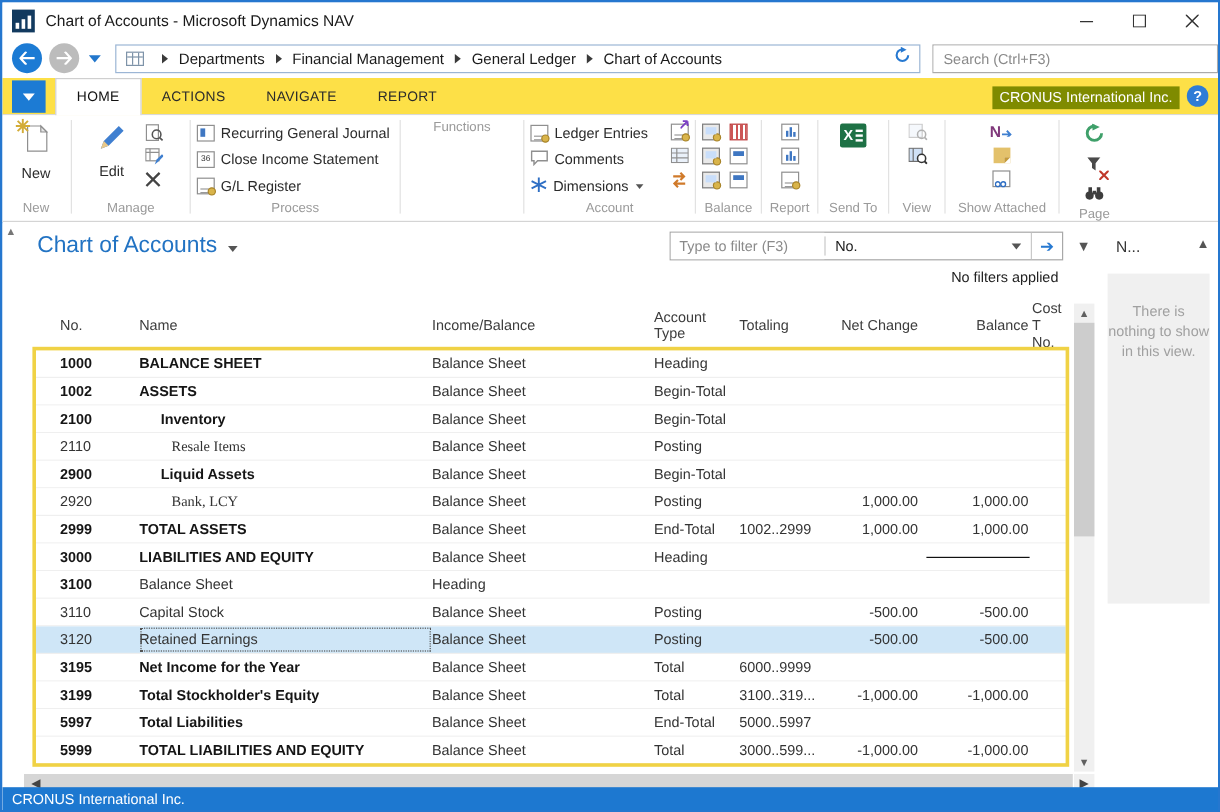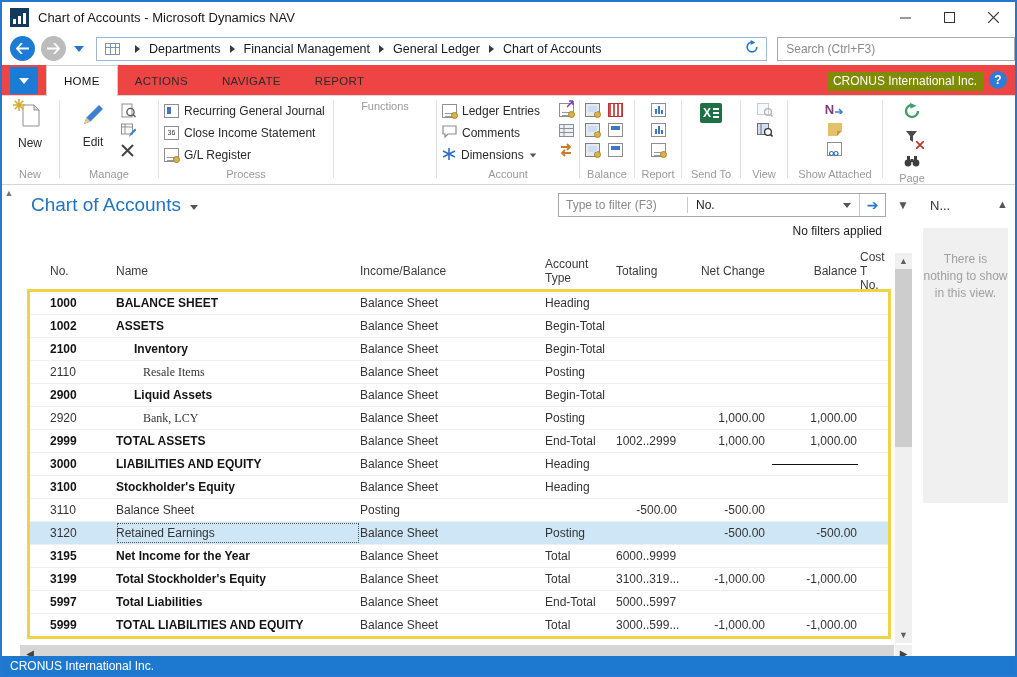--- a/index.html
+++ b/index.html
@@ -30,21 +30,21 @@
     linear-gradient(#7e93a8,#7e93a8) 9px 0/1px 100% no-repeat,
     linear-gradient(#7e93a8,#7e93a8) 0 3px/100% 1px no-repeat; }
   .crumbsep { width:0; height:0; border-top:4px solid transparent; border-bottom:4px solid transparent; border-left:5px solid #3a3a3a; margin:0 9px; flex:0 0 auto; }
   .crumb { font-size:12.5px; color:#1a1a1a; white-space:nowrap; }
   .addr-refresh { margin-left:auto; margin-right:7px; }
   .searchbox { margin-left:10px; width:238px; height:24px; border:1px solid #ababab; }
   .searchbox input { width:100%; height:100%; border:0; outline:none; padding:0 8px; font-size:12px; color:#000000; font-family:"Liberation Sans",sans-serif; }
   .searchbox input::placeholder { color:#8a8a8a; }
 
   
-  .tabrow { position:absolute; left:0; top:63px; right:0; height:31px; background:#ef4444; }
+  .tabrow { position:absolute; left:0; top:63px; right:0; height:31px; background:#fde047; }
   .tabrow .underline { position:absolute; left:0; right:0; bottom:0; height:1px; background:#d9d9d9; }
   .menubtn { position:absolute; left:8px; top:2px; width:28px; height:27px; background:#1c7bd4; display:flex; align-items:center; justify-content:center; }
   .menubtn .dn { width:0; height:0; border-left:5px solid transparent; border-right:5px solid transparent; border-top:6px solid #fff; }
   .tabs { position:absolute; left:44px; top:0; height:31px; display:flex; }
   .tab { padding:0 17px; font-size:11.5px; letter-spacing:.3px; color:#2b2b2b; display:flex; align-items:center; height:31px; position:relative; }
   .tab.active { border:1px solid #cfcfcf; border-bottom:0; background:#fff; z-index:2; color:#111; }
   .badge { position:absolute; right:32px; top:7px; background:#7f8b00; color:#fff; font-size:12px; padding:2px 6px 3px; }
   .helpbtn { position:absolute; right:8px; top:6px; width:18px; height:18px; border-radius:50%; background:#2e7cd6; color:#fff; font-size:12px; font-weight:bold; display:flex; align-items:center; justify-content:center; }
 
   
@@ -554,30 +554,30 @@
           <div class="c-type">Heading</div>
           <div class="c-tot"></div>
           <div class="c-net num"></div>
           <div class="c-bal num">
             <div class="bal-rule"></div>
           </div>
           <div class="c-cost"></div>
         </div>
         <div class="trow bold">
           <div class="c-no">3100</div>
-          <div class="c-name ind0">Stockholder's Equity</div>
           <div class="c-ib">Balance Sheet</div>
           <div class="c-type">Heading</div>
           <div class="c-tot"></div>
           <div class="c-net num"></div>
           <div class="c-bal num"></div>
           <div class="c-cost"></div>
         </div>
         <div class="trow">
           <div class="c-no">3110</div>
+          <div class="c-name ind0">Capital Stock</div>
           <div class="c-ib">Balance Sheet</div>
           <div class="c-type">Posting</div>
           <div class="c-tot"></div>
           <div class="c-net num">-500.00</div>
           <div class="c-bal num">-500.00</div>
           <div class="c-cost"></div>
         </div>
         <div class="trow selected">
           <div class="c-no">3120</div>
           <div class="c-name ind0 focus">Retained Earnings</div>

